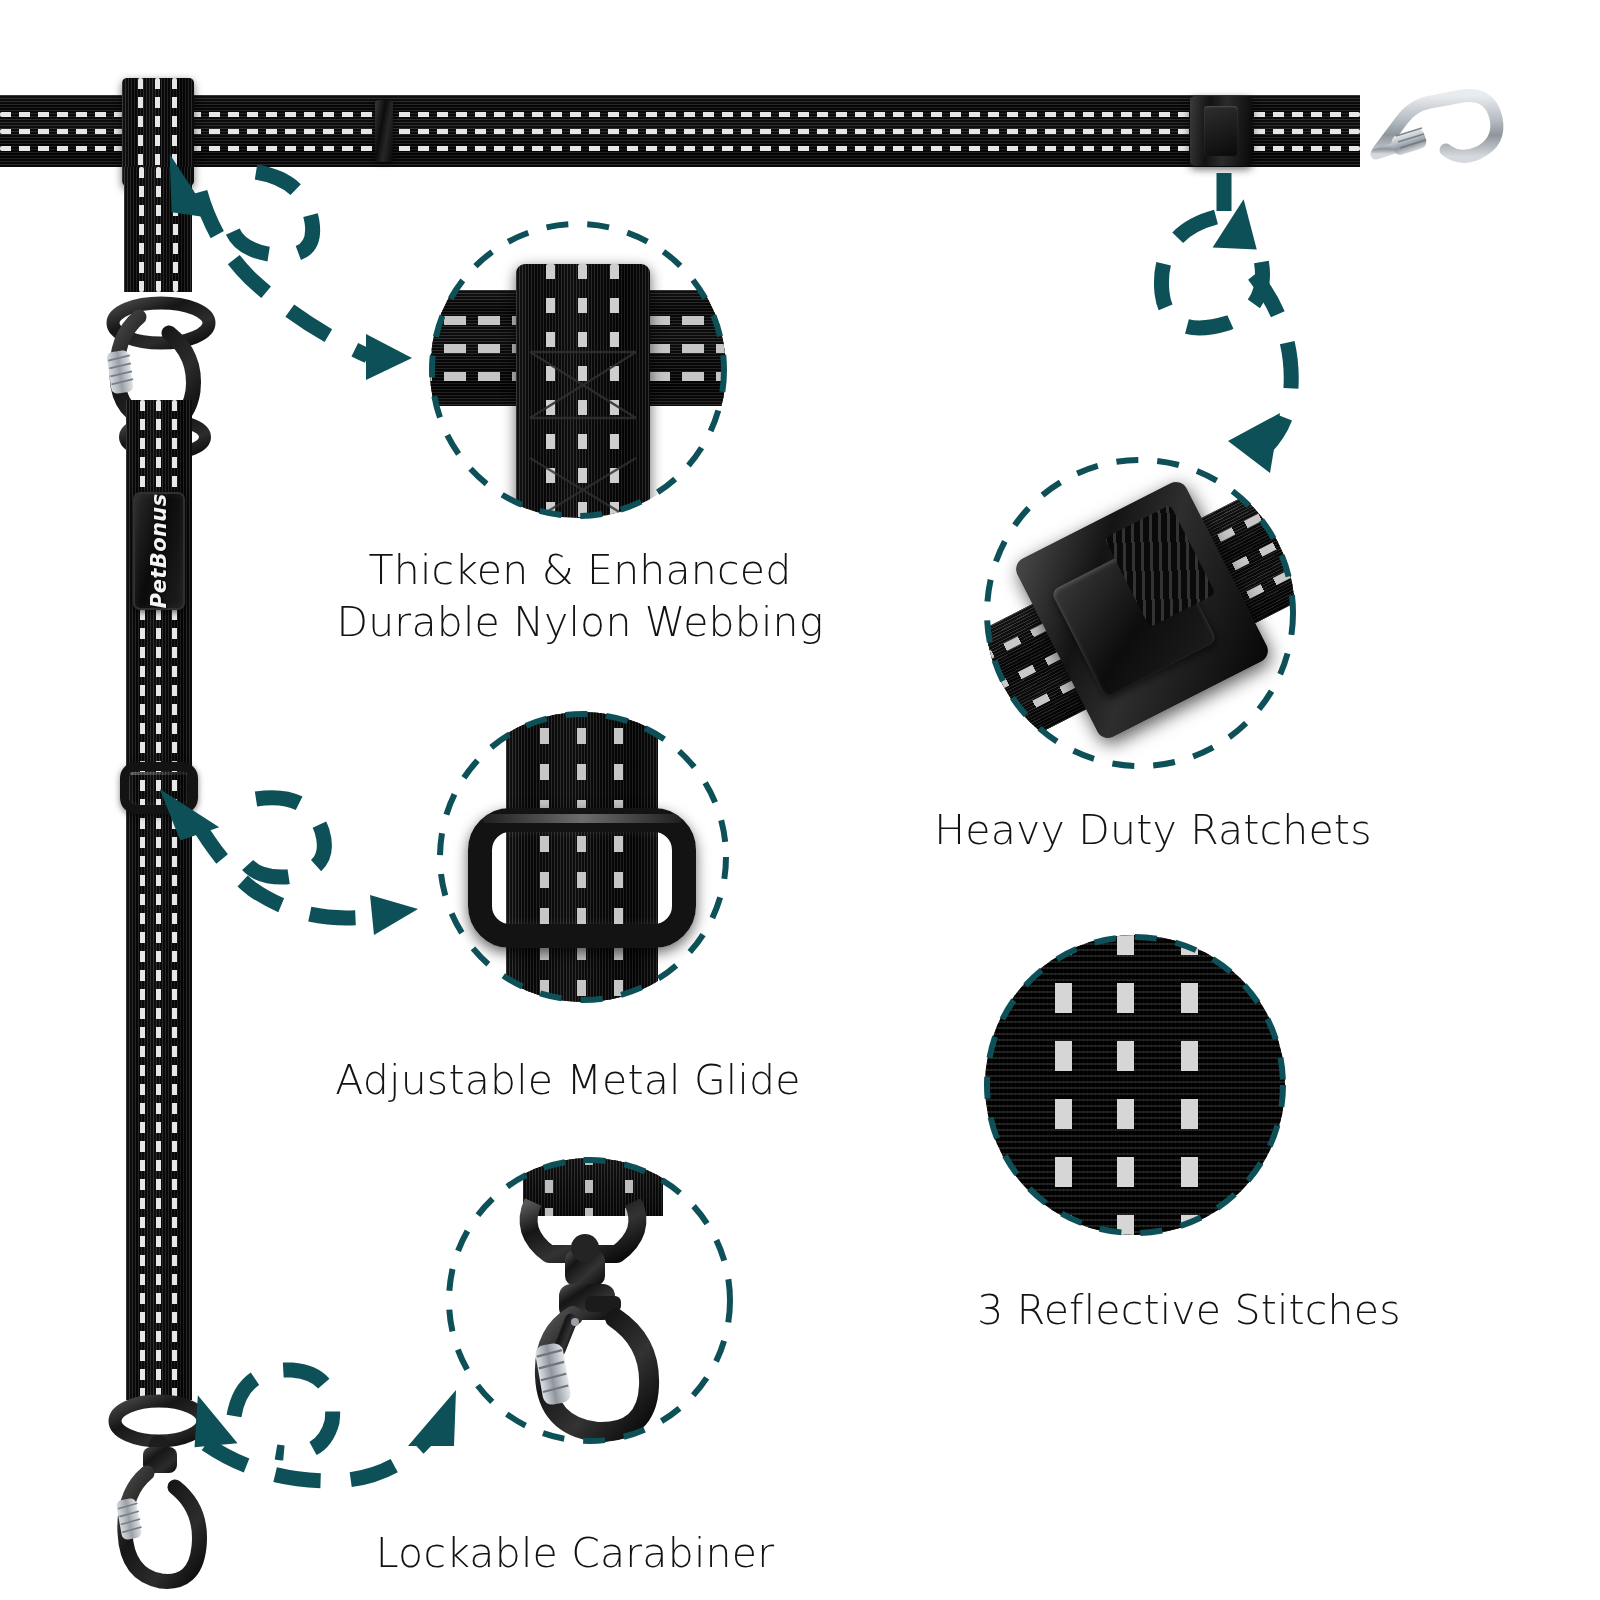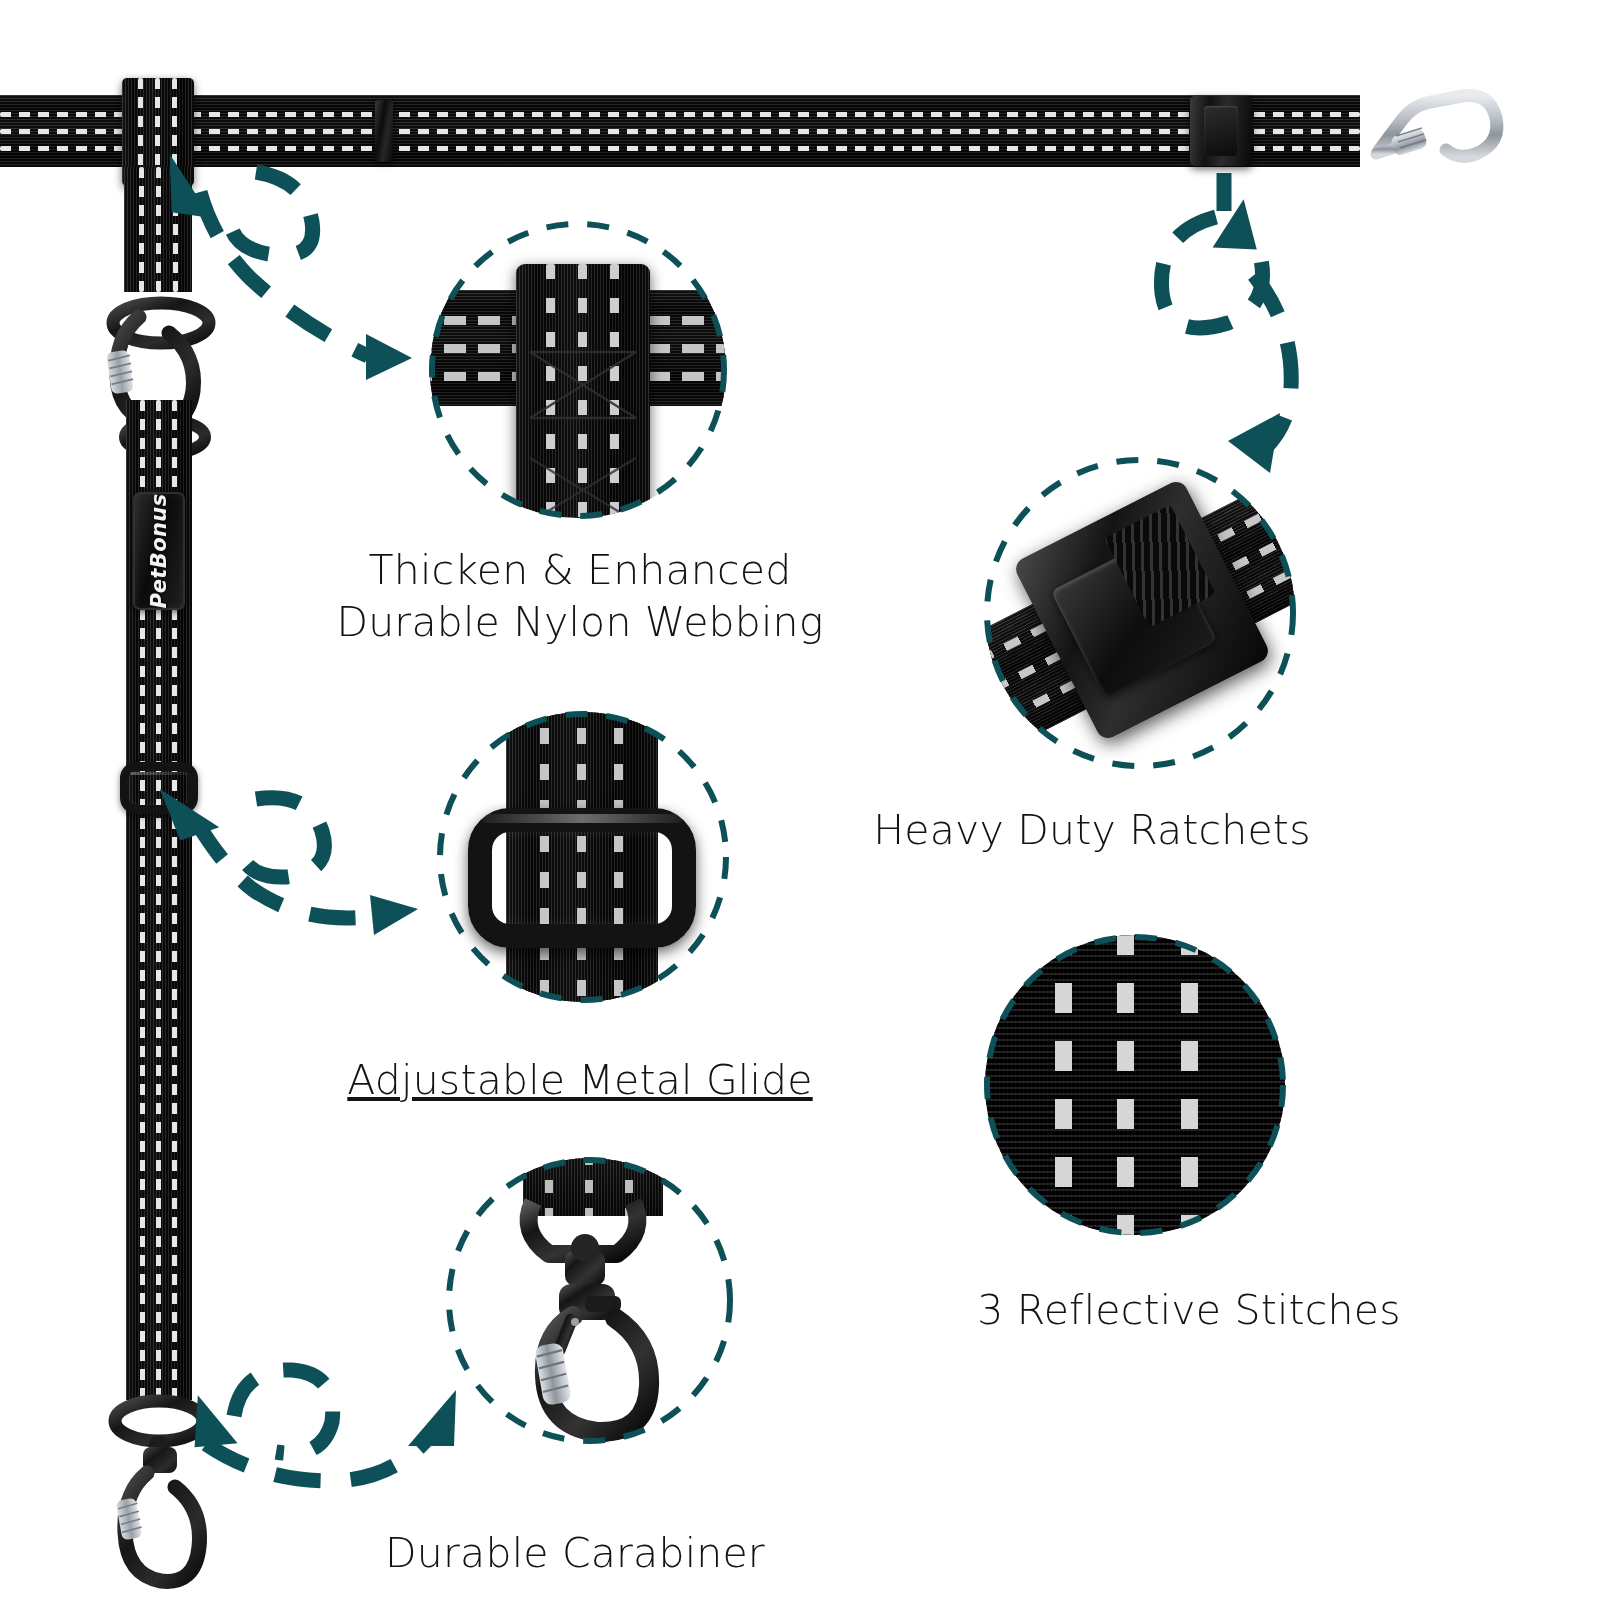--- a/index.html
+++ b/index.html
@@ -294,21 +294,21 @@
                 transform:rotate(-27deg);
                 background-image:repeating-linear-gradient(115deg,#333 0px,#333 3px,#0a0a0a 3px,#0a0a0a 9px);
                 border-radius:5px;"></div>
   </div>
   <div class="callout-ring" style="left:985px; top:458px; width:310px; height:310px;">
     <svg viewBox="0 0 310 310">
       <circle cx="155" cy="155" r="153" fill="none" stroke="#0d5057" stroke-width="6" stroke-dasharray="22 19"></circle>
     </svg>
   </div>
 
-  <div class="caption" style="left:852px; top:805px; width:480px;">Heavy Duty Ratchets</div>
+  <div class="caption" style="left:913px; top:805px; width:480px;">Heavy Duty Ratchets</div>
 
   <div class="callout" style="left:438px; top:712px; width:290px; height:290px;">
     <div class="webbing vert" style="left:68px; top:-20px; width:152px; height:330px;"></div>
     <div class="stitch-v" style="left:102px; top:-20px; height:330px; width:9px;
                 background-image:repeating-linear-gradient(180deg,#cfcfcf 0px,#cfcfcf 16px,rgba(0,0,0,0) 16px,rgba(0,0,0,0) 36px);"></div>
     <div class="stitch-v" style="left:139px; top:-20px; height:330px; width:9px;
                 background-image:repeating-linear-gradient(180deg,#cfcfcf 0px,#cfcfcf 16px,rgba(0,0,0,0) 16px,rgba(0,0,0,0) 36px);"></div>
     <div class="stitch-v" style="left:176px; top:-20px; height:330px; width:9px;
                 background-image:repeating-linear-gradient(180deg,#cfcfcf 0px,#cfcfcf 16px,rgba(0,0,0,0) 16px,rgba(0,0,0,0) 36px);"></div>
 
@@ -318,21 +318,21 @@
     <div style="position:absolute; left:44px; top:102px; width:200px; height:9px;
                 background:linear-gradient(90deg,rgba(255,255,255,.05),rgba(255,255,255,.38),rgba(255,255,255,.05));
                 border-radius:8px;"></div>
   </div>
   <div class="callout-ring" style="left:438px; top:712px; width:290px; height:290px;">
     <svg viewBox="0 0 290 290">
       <circle cx="145" cy="145" r="143" fill="none" stroke="#0d5057" stroke-width="6" stroke-dasharray="22 19"></circle>
     </svg>
   </div>
 
-  <div class="caption" style="left:340px; top:1055px; width:480px;text-decoration:underline;">Adjustable Metal Glide</div>
+  <div class="caption" style="left:328px; top:1055px; width:480px;">Adjustable Metal Glide</div>
 
   <div class="callout" style="left:985px; top:935px; width:300px; height:300px;">
     <div style="position:absolute; left:-10px; top:-10px; width:320px; height:320px;
                 background-color:#060606;
                 background-image:
                   repeating-linear-gradient(180deg, rgba(255,255,255,0.10) 0px, rgba(255,255,255,0.10) 2px, rgba(0,0,0,.7) 2px, rgba(0,0,0,.7) 6px),
                   repeating-linear-gradient(90deg, rgba(255,255,255,0.05) 0px, rgba(255,255,255,0.05) 1px, rgba(0,0,0,.4) 1px, rgba(0,0,0,.4) 4px);"></div>
     <div style="position:absolute; left:70px; top:-10px; width:17px; height:320px;
                 background-image:repeating-linear-gradient(180deg,#d6d6d6 0px,#d6d6d6 30px,rgba(0,0,0,0) 30px,rgba(0,0,0,0) 58px);"></div>
     <div style="position:absolute; left:132px; top:-10px; width:17px; height:320px;
@@ -393,21 +393,21 @@
       </g>
       <circle cx="128" cy="164" r="4" fill="#9aa1a8"></circle>
     </svg>
   </div>
   <div class="callout-ring" style="left:447px; top:1158px; width:285px; height:285px;">
     <svg viewBox="0 0 285 285">
       <circle cx="142.5" cy="142.5" r="140.5" fill="none" stroke="#0d5057" stroke-width="6" stroke-dasharray="22 19"></circle>
     </svg>
   </div>
 
-  <div class="caption" style="left:350px; top:1528px; width:450px;">Durable Carabiner</div>
+  <div class="caption" style="left:350px; top:1528px; width:450px;">Lockable Carabiner</div>
 
   <svg class="arrow-svg" width="260" height="240" style="left:140px; top:150px;">
     <g fill="none" stroke="#0d5057" stroke-width="15" stroke-linecap="butt">
       <path d="M116,22 Q165,30 172,72 Q178,112 128,104 Q86,96 90,60" stroke-dasharray="44 30"></path>
       <path d="M60,42 Q74,92 110,128 Q162,176 228,206" stroke-dasharray="46 30"></path>
     </g>
     <path d="M22,10 L78,62 L38,66 Z" fill="#0d5057" transform="rotate(14 50 38)"></path>
     <path d="M226,184 L272,208 L226,230 Z" fill="#0d5057"></path>
   </svg>
 

